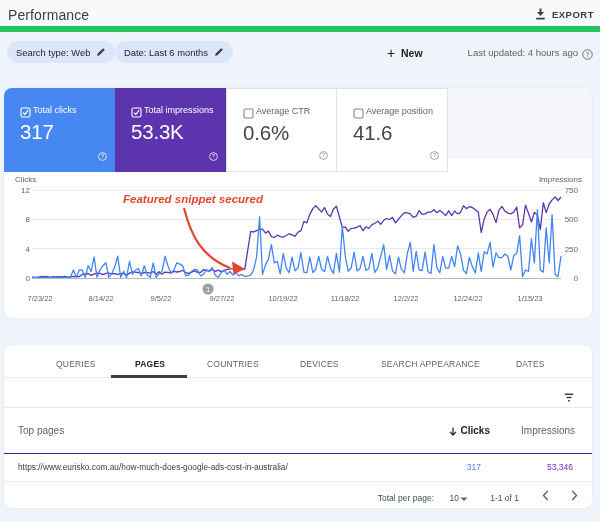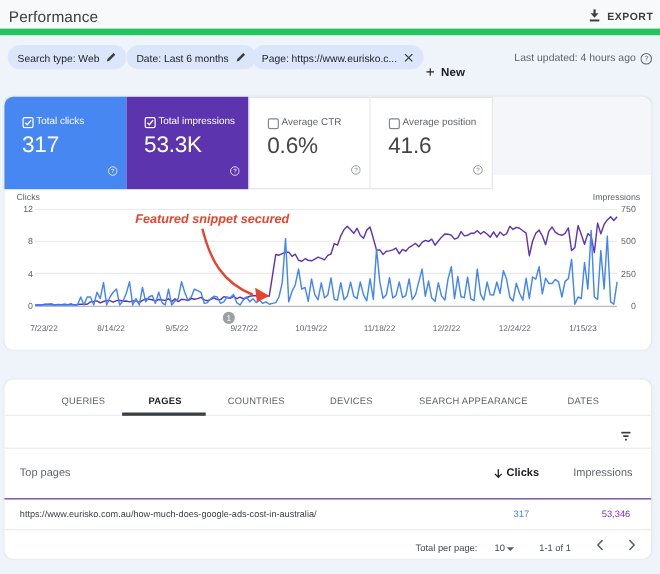--- a/index.html
+++ b/index.html
@@ -9,21 +9,21 @@
   
   #tophdr { position:absolute; left:0; top:0; width:600px; height:32px; background:#f8f9fa; border-bottom:6px solid #22c55e; }
   #title { position:absolute; left:8px; top:7px; font-size:14px; font-weight:500; color:#3c4043; letter-spacing:0.1px; }
   #export { position:absolute; right:6px; top:8px; font-size:9.5px; font-weight:700; color:#3c4043; letter-spacing:0.5px; }
   #export svg { vertical-align:-2px; margin-right:6px; }
 
   
   #chipbar { position:absolute; left:0; top:33px; width:600px; height:72px; }
   .chip { position:absolute; top:8px; height:22px; background:#dbe6fa; border-radius:11px; font-size:9.4px; color:#1b1f26; display:flex; align-items:center; padding:0 9px; white-space:nowrap; }
   .chip svg { margin-left:6px; }
-  #new { position:absolute; top:24px; font-size:10.5px; font-weight:700; color:#202124; }
+  #new { position:absolute; top:12px; font-size:10.5px; font-weight:700; color:#202124; }
   #lastupd { position:absolute; top:14px; right:22px; font-size:9.5px; color:#5f6368; }
   #lastq { position:absolute; top:13px; right:7px; }
 
   
   #card1 { position:absolute; left:4px; top:88px; width:588px; height:230px; background:#fff; border-radius:8px; box-shadow:0 0 2px rgba(0,0,0,0.08); }
   .tile { position:absolute; top:0; height:84px; width:111px; }
   .tile .lbl { position:absolute; left:29px; top:17px; font-size:9px; }
   .tile .val { position:absolute; left:16px; top:32px; font-size:20.5px; letter-spacing:-0.2px; }
   .tile .q { position:absolute; right:8px; bottom:7px; }
   .cb { position:absolute; left:16px; top:16px; width:11px; height:11px; }
@@ -71,23 +71,20 @@
           <rect x="1.2" y="9.7" width="8.6" height="1.8" fill="#3c4043"></rect>
         </svg>EXPORT</div>
   </div>
 
   <div id="chipbar">
     <div class="chip" style="left:7px;">Search type: Web <svg width="10" height="10" viewBox="0 0 10 10">
           <path d="M1.1 8.9 L1.7 6.6 L6.9 1.4 Q7.2 1.1 7.5 1.4 L8.6 2.5 Q8.9 2.8 8.6 3.1 L3.4 8.3 Z" fill="#3c4043"></path>
         </svg></div>
     <div class="chip" style="left:115px;">Date: Last 6 months <svg width="10" height="10" viewBox="0 0 10 10">
           <path d="M1.1 8.9 L1.7 6.6 L6.9 1.4 Q7.2 1.1 7.5 1.4 L8.6 2.5 Q8.9 2.8 8.6 3.1 L3.4 8.3 Z" fill="#3c4043"></path>
-        </svg></div>
-    <div class="chip" style="left:229px;">Page: https://www.eurisko.c... <svg width="9" height="9" viewBox="0 0 9 9">
-          <path d="M1.2 1.2 L7.8 7.8 M7.8 1.2 L1.2 7.8" stroke="#3c4043" stroke-width="1.2"></path>
         </svg></div>
     <div id="new" style="left:387px;"><span style="font-size:14px;font-weight:400;vertical-align:-1px;">+</span>&nbsp;&nbsp;New</div>
     <div id="lastupd">Last updated: 4 hours ago</div>
     <div id="lastq"><svg width="11" height="11" viewBox="0 0 12 12">
           <circle cx="6" cy="6" r="5.2" fill="none" stroke="#5f6368" stroke-width="1"></circle>
           <text x="6" y="8.6" font-size="7.5" text-anchor="middle" fill="#5f6368" font-family="Liberation Sans">?</text>
         </svg></div>
   </div>
 
   <div id="card1">

